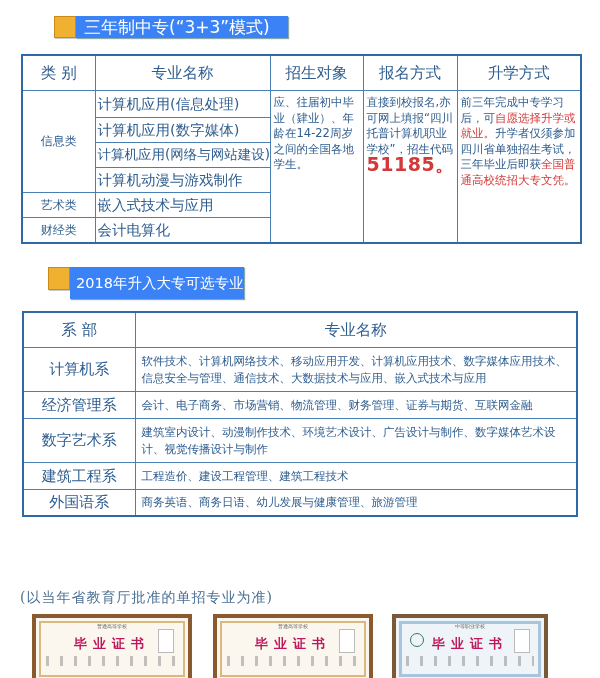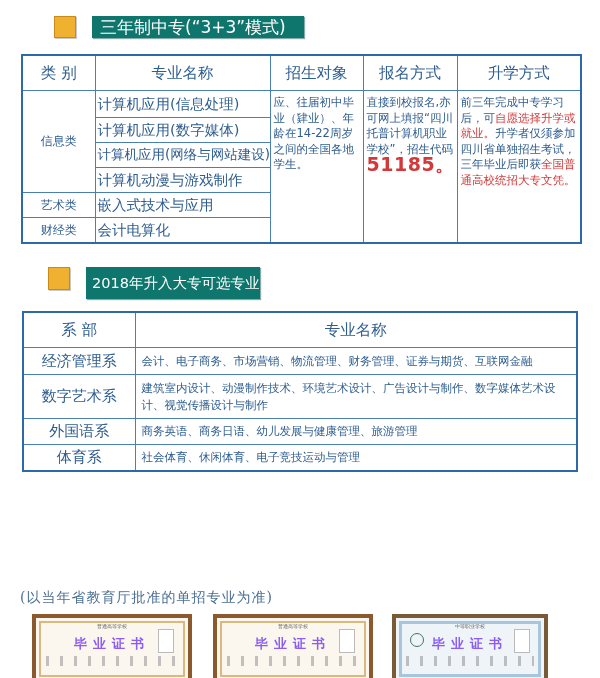--- a/index.html
+++ b/index.html
@@ -1,20 +1,20 @@
 <!DOCTYPE html>
 <html><head>
 <meta charset="utf-8">
 <style>
   html, body { margin:0; padding:0; background:#ffffff; }
   body { width:600px; height:678px; position:relative; overflow:hidden;
          font-family:"DejaVu Sans", "Liberation Sans", sans-serif; color:#2e5d8f; }
   .banner { position:absolute; display:flex; align-items:stretch; }
   .banner .sq { background:#f0b030; border:1px solid #c98a1a; box-shadow:1px 1px 0 #c9c9c9; }
-  .banner .title { background:#0f766e; color:#fff; box-shadow:1px 1px 1px #8aa; margin-left:16px;
+  .banner .title { background:#3b82f6; color:#fff; box-shadow:1px 1px 1px #8aa; margin-left:0;
                    display:flex; align-items:center; white-space:nowrap; }
   #b1 { left:54px; top:16px; height:22px; }
   #b1 .sq { width:20px; }
   #b1 .title { font-size:17px; padding:0 12px 0 8px; width:192px; }
   #b2 { left:48px; top:267px; height:23px; }
   #b2 .sq { width:20px; }
   #b2 .title { font-size:14.5px; padding:16px 6px; width:162px; }
 
   table { border-collapse:collapse; position:absolute; table-layout:fixed; }
   td, th { border:1px solid #4a7fb5; padding:0; color:#2e5d8f; font-weight:normal; }
@@ -34,21 +34,21 @@
   .note { position:absolute; left:20px; top:589px; font-size:14px; color:#4b6f93; font-family:"DejaVu Serif", serif; letter-spacing:1px; }
 
   .cert { position:absolute; top:614px; height:70px; border:4px solid #8a5a2e; box-sizing:border-box;
           background:#fbf7ee; }
   .cert.c1 { left:32px; width:160px; }
   .cert.c2 { left:213px; width:160px; }
   .cert.c3 { left:392px; width:156px; border-color:#7a5a36; background:#eef4f7; outline:none; }
   .cert .inner { position:absolute; inset:3px; border:2px solid #d9b980; }
   .cert.c3 .inner { border:3px solid #a7c5dc; }
   .cert .small { position:absolute; top:5px; left:0; right:0; text-align:center; font-size:5px; color:#666; }
-  .cert .ttl { position:absolute; top:17px; left:0; right:0; text-align:center; font-size:13px; color:#8b5cf6; font-weight:bold; letter-spacing:6px; font-family:"DejaVu Serif", serif; }
+  .cert .ttl { position:absolute; top:17px; left:0; right:0; text-align:center; font-size:13px; color:#be185d; font-weight:bold; letter-spacing:6px; font-family:"DejaVu Serif", serif; }
   .cert .photo { position:absolute; top:11px; right:14px; width:14px; height:22px; border:1px solid #bbb; background:#fff; }
   .cert .lines { position:absolute; top:38px; left:10px; right:10px; height:10px;
                  background:repeating-linear-gradient(90deg,#888 0 3px,transparent 3px 14px); opacity:.5; }
   .cert .seal { position:absolute; top:15px; left:14px; width:12px; height:12px; border:1px solid #3a7a5a; border-radius:50%; }
 </style>
 </head>
 <body>
 
 <div class="banner" id="b1">
   <div class="sq"></div>
@@ -106,35 +106,39 @@
 <table id="t2">
   <colgroup>
       <col style="width:112px">
       <col>
     </colgroup>
   <tbody>
       <tr>
     <th>系 部</th>
     <th>专业名称</th>
   </tr>
+  <tr style="height:44px">
+    <td class="dept">计算机系</td>
+    <td class="list">软件技术、计算机网络技术、移动应用开发、计算机应用技术、数字媒体应用技术、信息安全与管理、通信技术、大数据技术与应用、嵌入式技术与应用</td>
+  </tr>
   <tr style="height:27px">
     <td class="dept">经济管理系</td>
     <td class="list">会计、电子商务、市场营销、物流管理、财务管理、证券与期货、互联网金融</td>
   </tr>
   <tr style="height:44px">
     <td class="dept">数字艺术系</td>
     <td class="list">建筑室内设计、动漫制作技术、环境艺术设计、广告设计与制作、数字媒体艺术设计、视觉传播设计与制作</td>
   </tr>
+  <tr style="height:27px">
+    <td class="dept">建筑工程系</td>
+    <td class="list">工程造价、建设工程管理、建筑工程技术</td>
+  </tr>
   <tr style="height:26px">
     <td class="dept">外国语系</td>
     <td class="list">商务英语、商务日语、幼儿发展与健康管理、旅游管理</td>
-  </tr>
-  <tr style="height:26px">
-    <td class="dept">体育系</td>
-    <td class="list">社会体育、休闲体育、电子竞技运动与管理</td>
   </tr>
 </tbody>
   </table>
 
 <div class="note">(以当年省教育厅批准的单招专业为准)</div>
 
 <div class="cert c1">
   <div class="inner"></div>
   <div class="small">普通高等学校</div>
   <div class="ttl">毕业证书</div>

